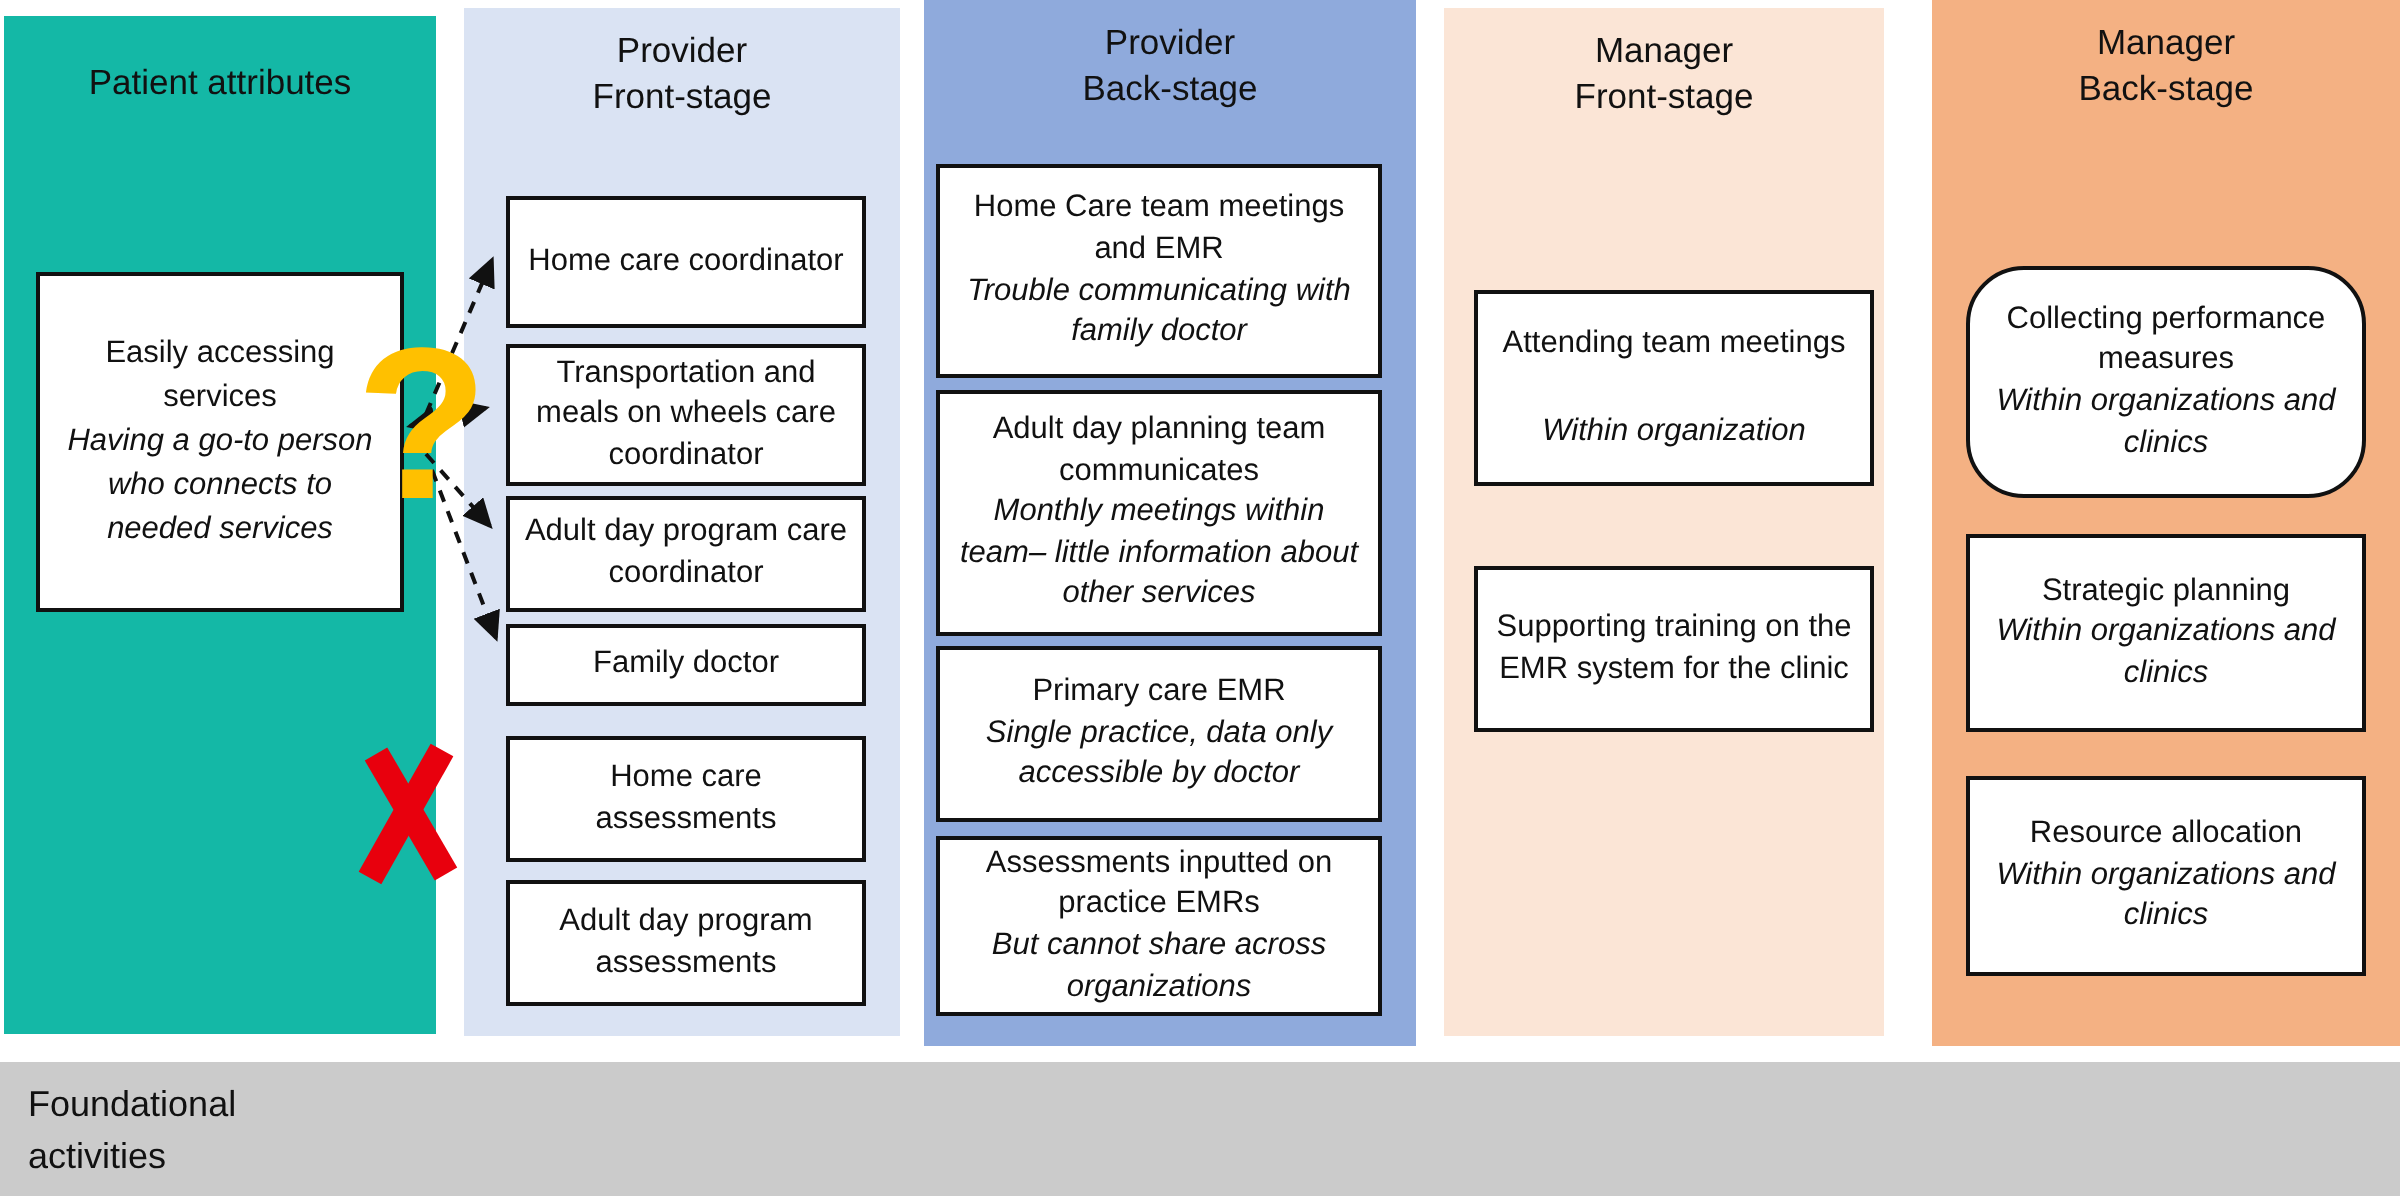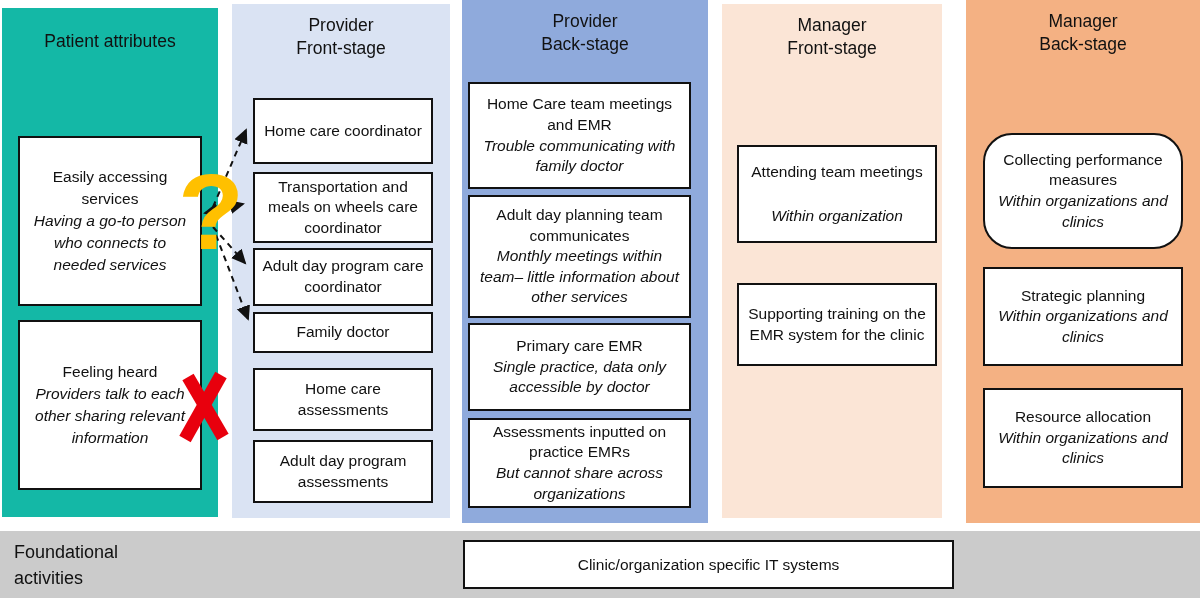--- a/index.html
+++ b/index.html
@@ -66,24 +66,20 @@
 
 <div id="page">
 
   <div class="col col1">
     <div class="col-header">
       <span>Patient attributes</span>
     </div>
     <div class="box c1b1">
       <span>Easily accessing services</span>
       <span class="note">Having a go-to person who connects to needed services</span>
-    </div>
-    <div class="box c1b2">
-      <span>Feeling heard</span>
-      <span class="note">Providers talk to each other sharing relevant information</span>
     </div>
   </div>
 
   <div class="col col2">
     <div class="col-header">
       <span>Provider</span><br>
       <span>Front-stage</span>
     </div>
     <div class="box c2b1">
       <span>Home care coordinator</span>
@@ -159,23 +155,20 @@
       <span>Resource allocation</span>
       <span class="note">Within organizations and clinics</span>
     </div>
   </div>
 
   <div class="foundation">
     <div class="foundation-label">
       <span>Foundational</span><br>
       <span>activities</span>
     </div>
-    <div class="it-box">
-      <span>Clinic/organization specific IT systems</span>
-    </div>
   </div>
 
   <div class="qmark">?</div>
 
   <svg id="overlay" viewBox="0 0 1200 598">
     <defs>
       <marker id="ah" markerWidth="9" markerHeight="9" refX="6.5" refY="3.5" orient="auto-start-reverse">
         <path d="M0,0 L7.5,3.5 L0,7 z" fill="#111111"></path>
       </marker>
     </defs>

